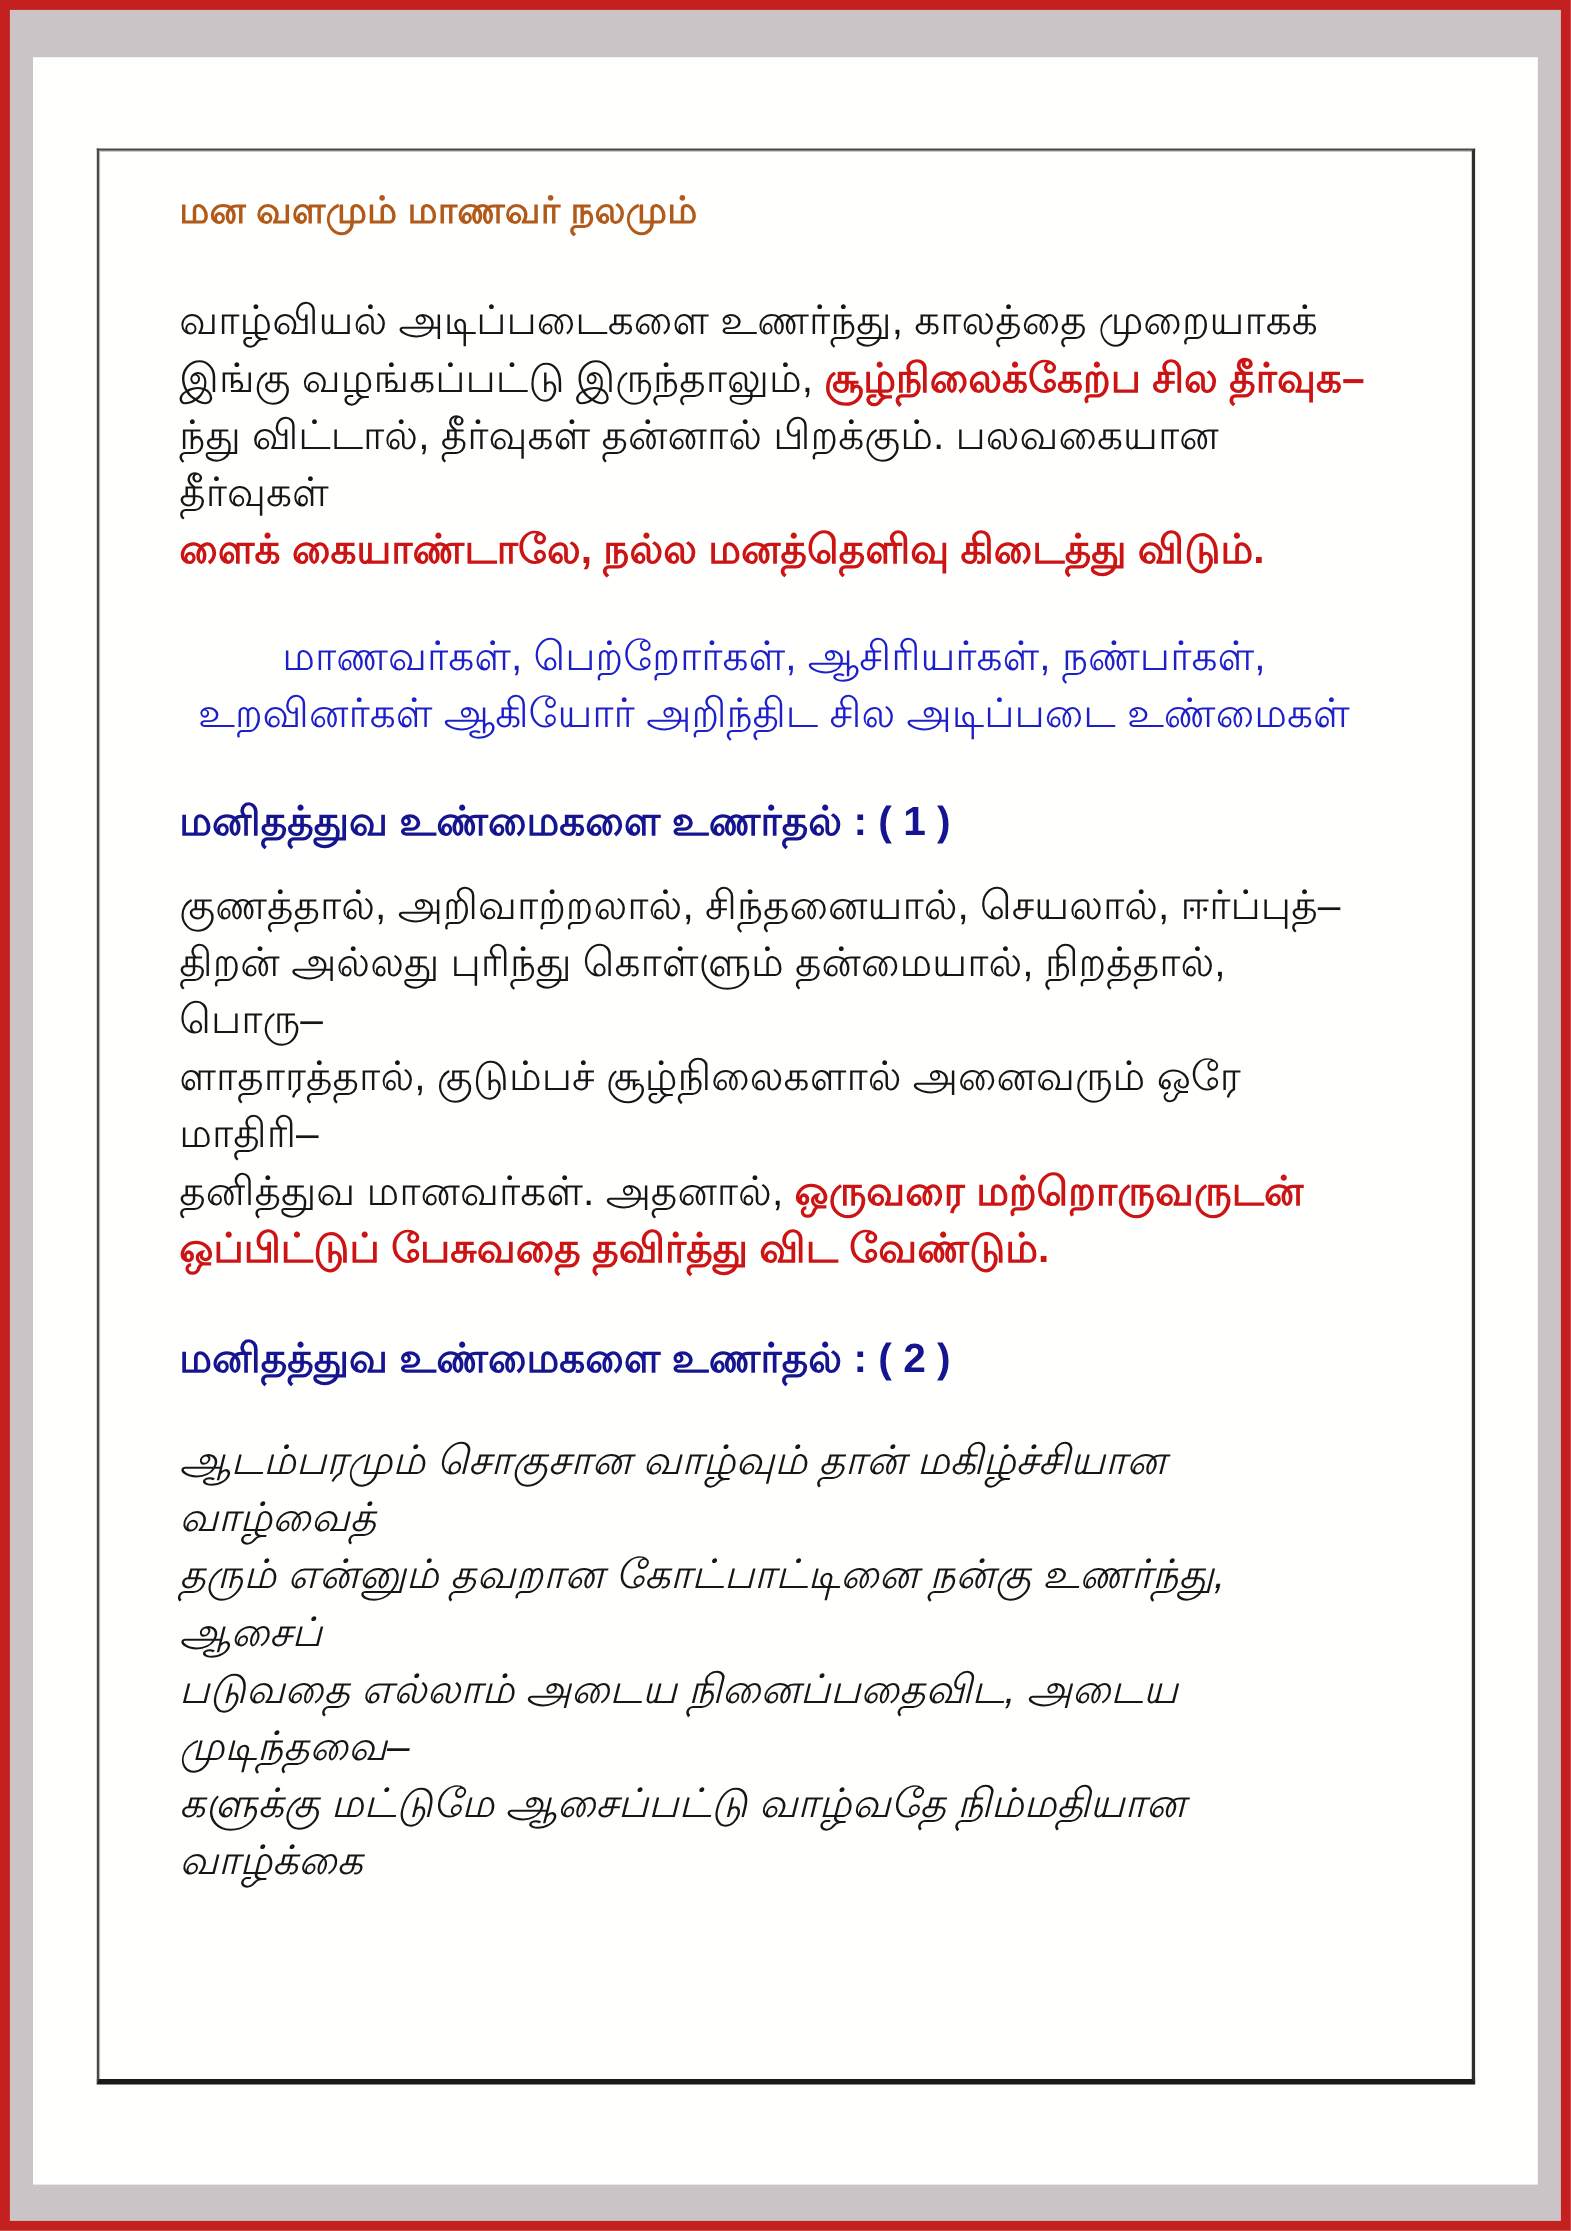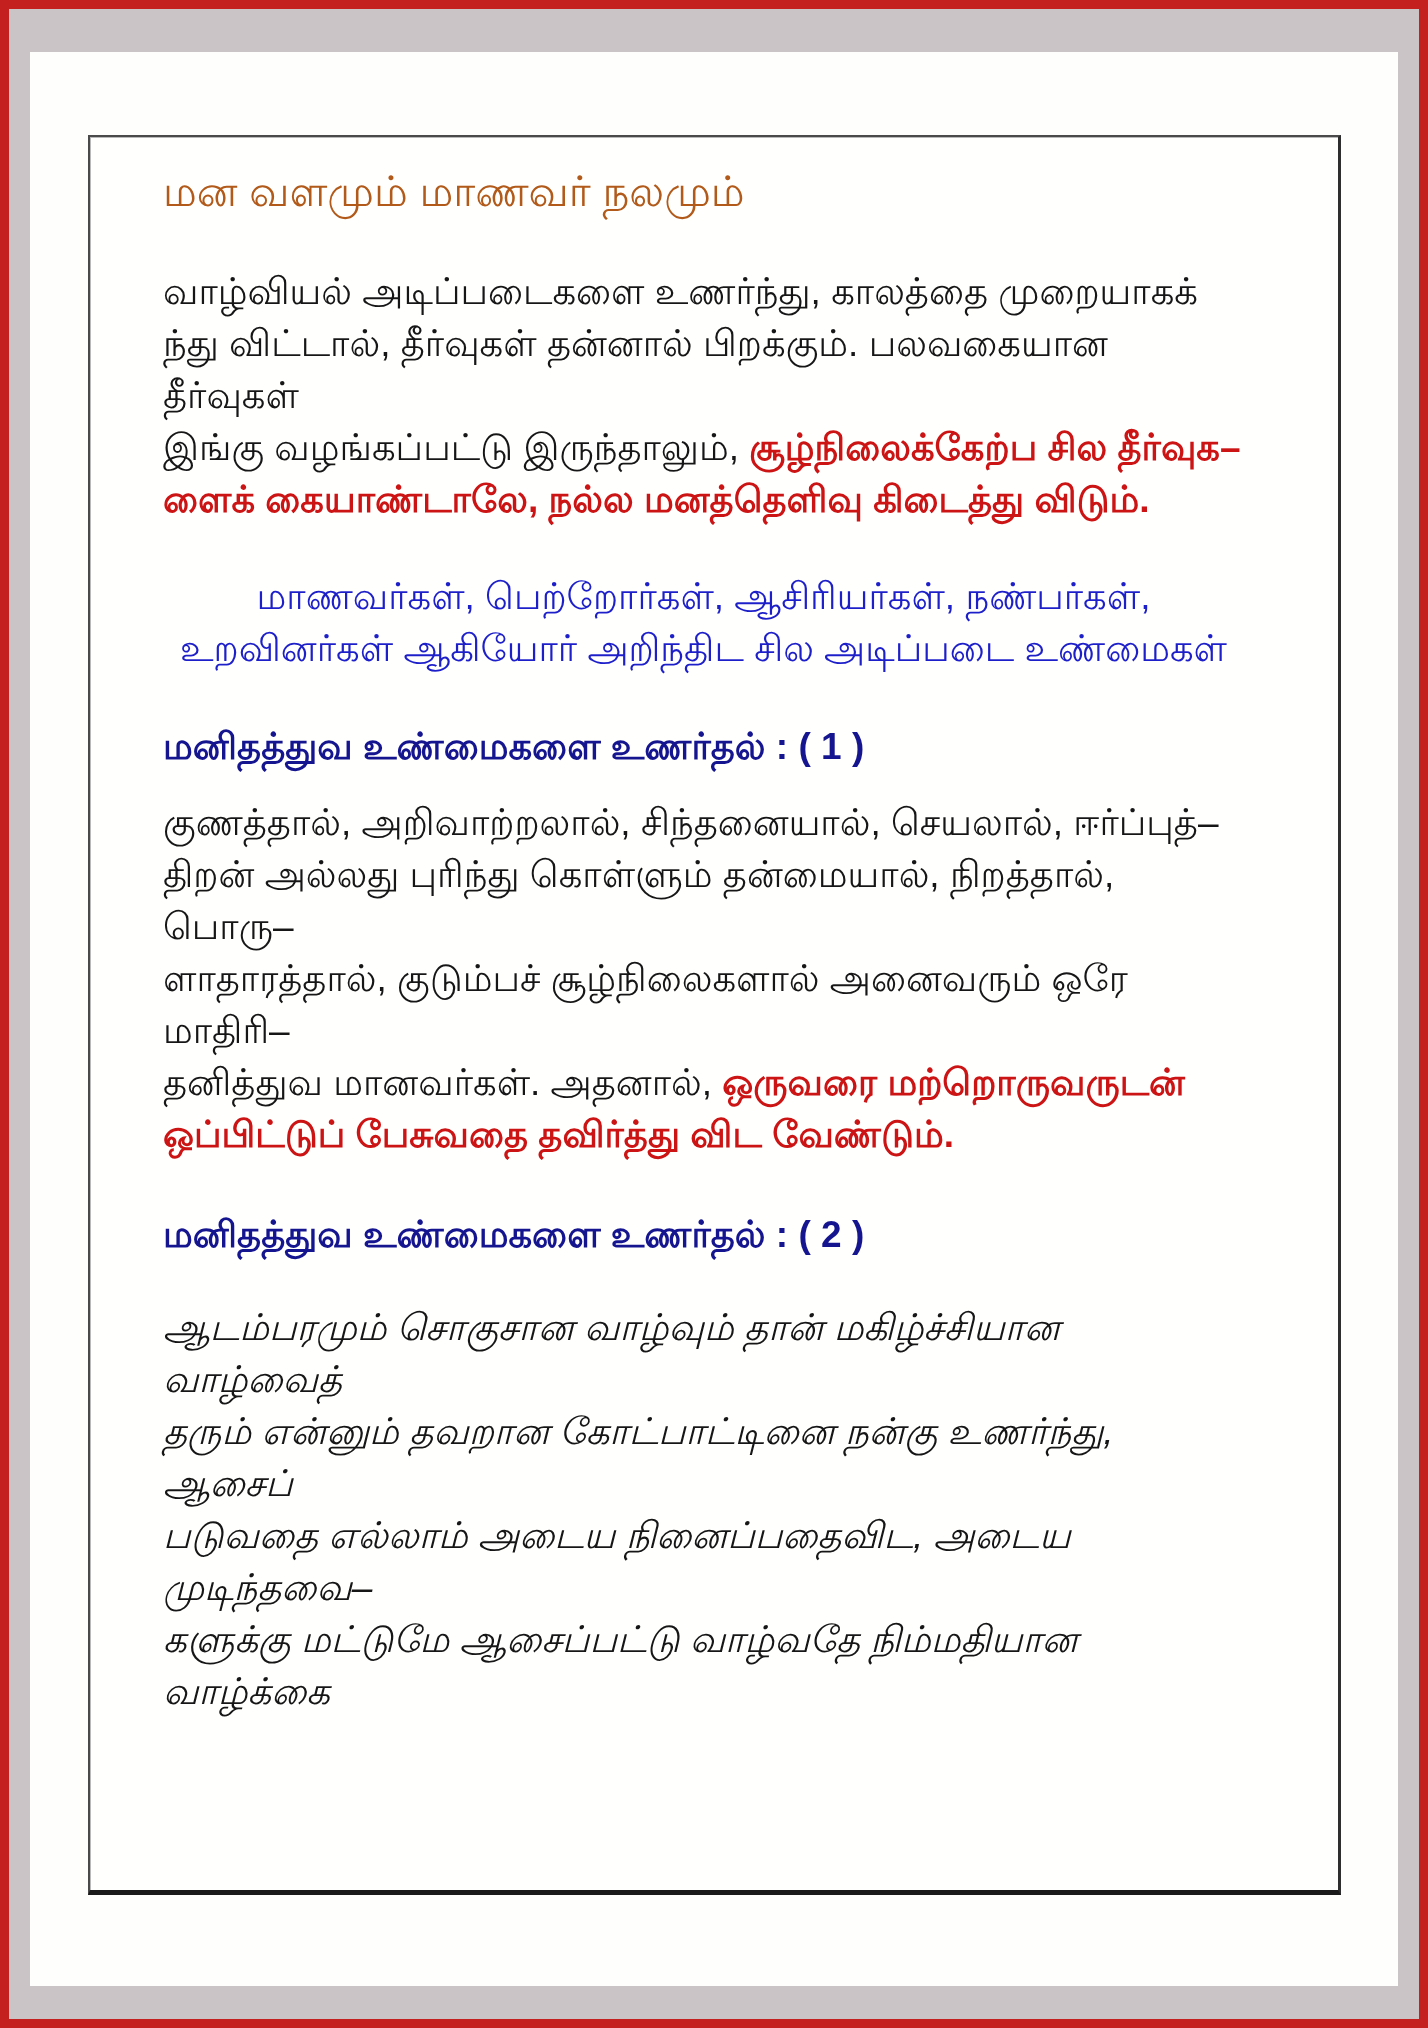--- a/index.html
+++ b/index.html
@@ -19,21 +19,21 @@
     border:2px solid #4a4a4a;
     border-right:3px solid #2e2e2e;
     border-bottom:5px solid #1a1a1a;
     box-shadow:inset 1px 1px 0 #b9b9b9;
     box-sizing:border-box;
     padding:33px 94px 0 73px;
     overflow:hidden;
   }
   .doc-header{
     color:var(--header-orange,#b25a1a);
-    font-size:42px;line-height:44px;font-weight:400;
+    font-size:34px;line-height:44px;font-weight:700;
   }
   .para{font-size:37px;line-height:52px;color:#161616;}
   .para .line{white-space:pre-wrap;}
   .red{color:var(--emph-red,#cc1414);font-weight:700;}
   .para1{margin-top:52px;}
   .heading-blue{
     margin-top:45px;text-align:center;
     color:var(--head-blue,#1d1fc9);
     font-weight:400;font-size:37px;line-height:52px;
   }
@@ -52,22 +52,22 @@
 
 <div class="mat"></div>
 
 <div class="page">
   <div class="frame">
 
     <div class="doc-header">மன வளமும் மாணவர் நலமும்</div>
 
     <div class="para para1">
         <div class="line"><span>வாழ்வியல் அடிப்படைகளை உணர்ந்து, காலத்தை முறையாகக்</span></div>
+        <div class="line"><span>இங்கு வழங்கப்பட்டு இருந்தாலும், </span><span class="red">சூழ்நிலைக்கேற்ப சில தீர்வுக–</span></div>
         <div class="line"><span>ந்து விட்டால், தீர்வுகள் தன்னால் பிறக்கும். பலவகையான தீர்வுகள்</span></div>
-        <div class="line"><span>இங்கு வழங்கப்பட்டு இருந்தாலும், </span><span class="red">சூழ்நிலைக்கேற்ப சில தீர்வுக–</span></div>
         <div class="line"><span class="red">ளைக் கையாண்டாலே, நல்ல மனத்தெளிவு கிடைத்து விடும்.</span></div>
       </div>
 
     <div class="heading-blue">
         <div class="line"><span>மாணவர்கள், பெற்றோர்கள், ஆசிரியர்கள், நண்பர்கள்,</span></div>
         <div class="line"><span>உறவினர்கள் ஆகியோர் அறிந்திட சில அடிப்படை உண்மைகள்</span></div>
       </div>
 
     <div class="heading-navy">மனிதத்துவ உண்மைகளை உணர்தல் : ( 1 )</div>
 

